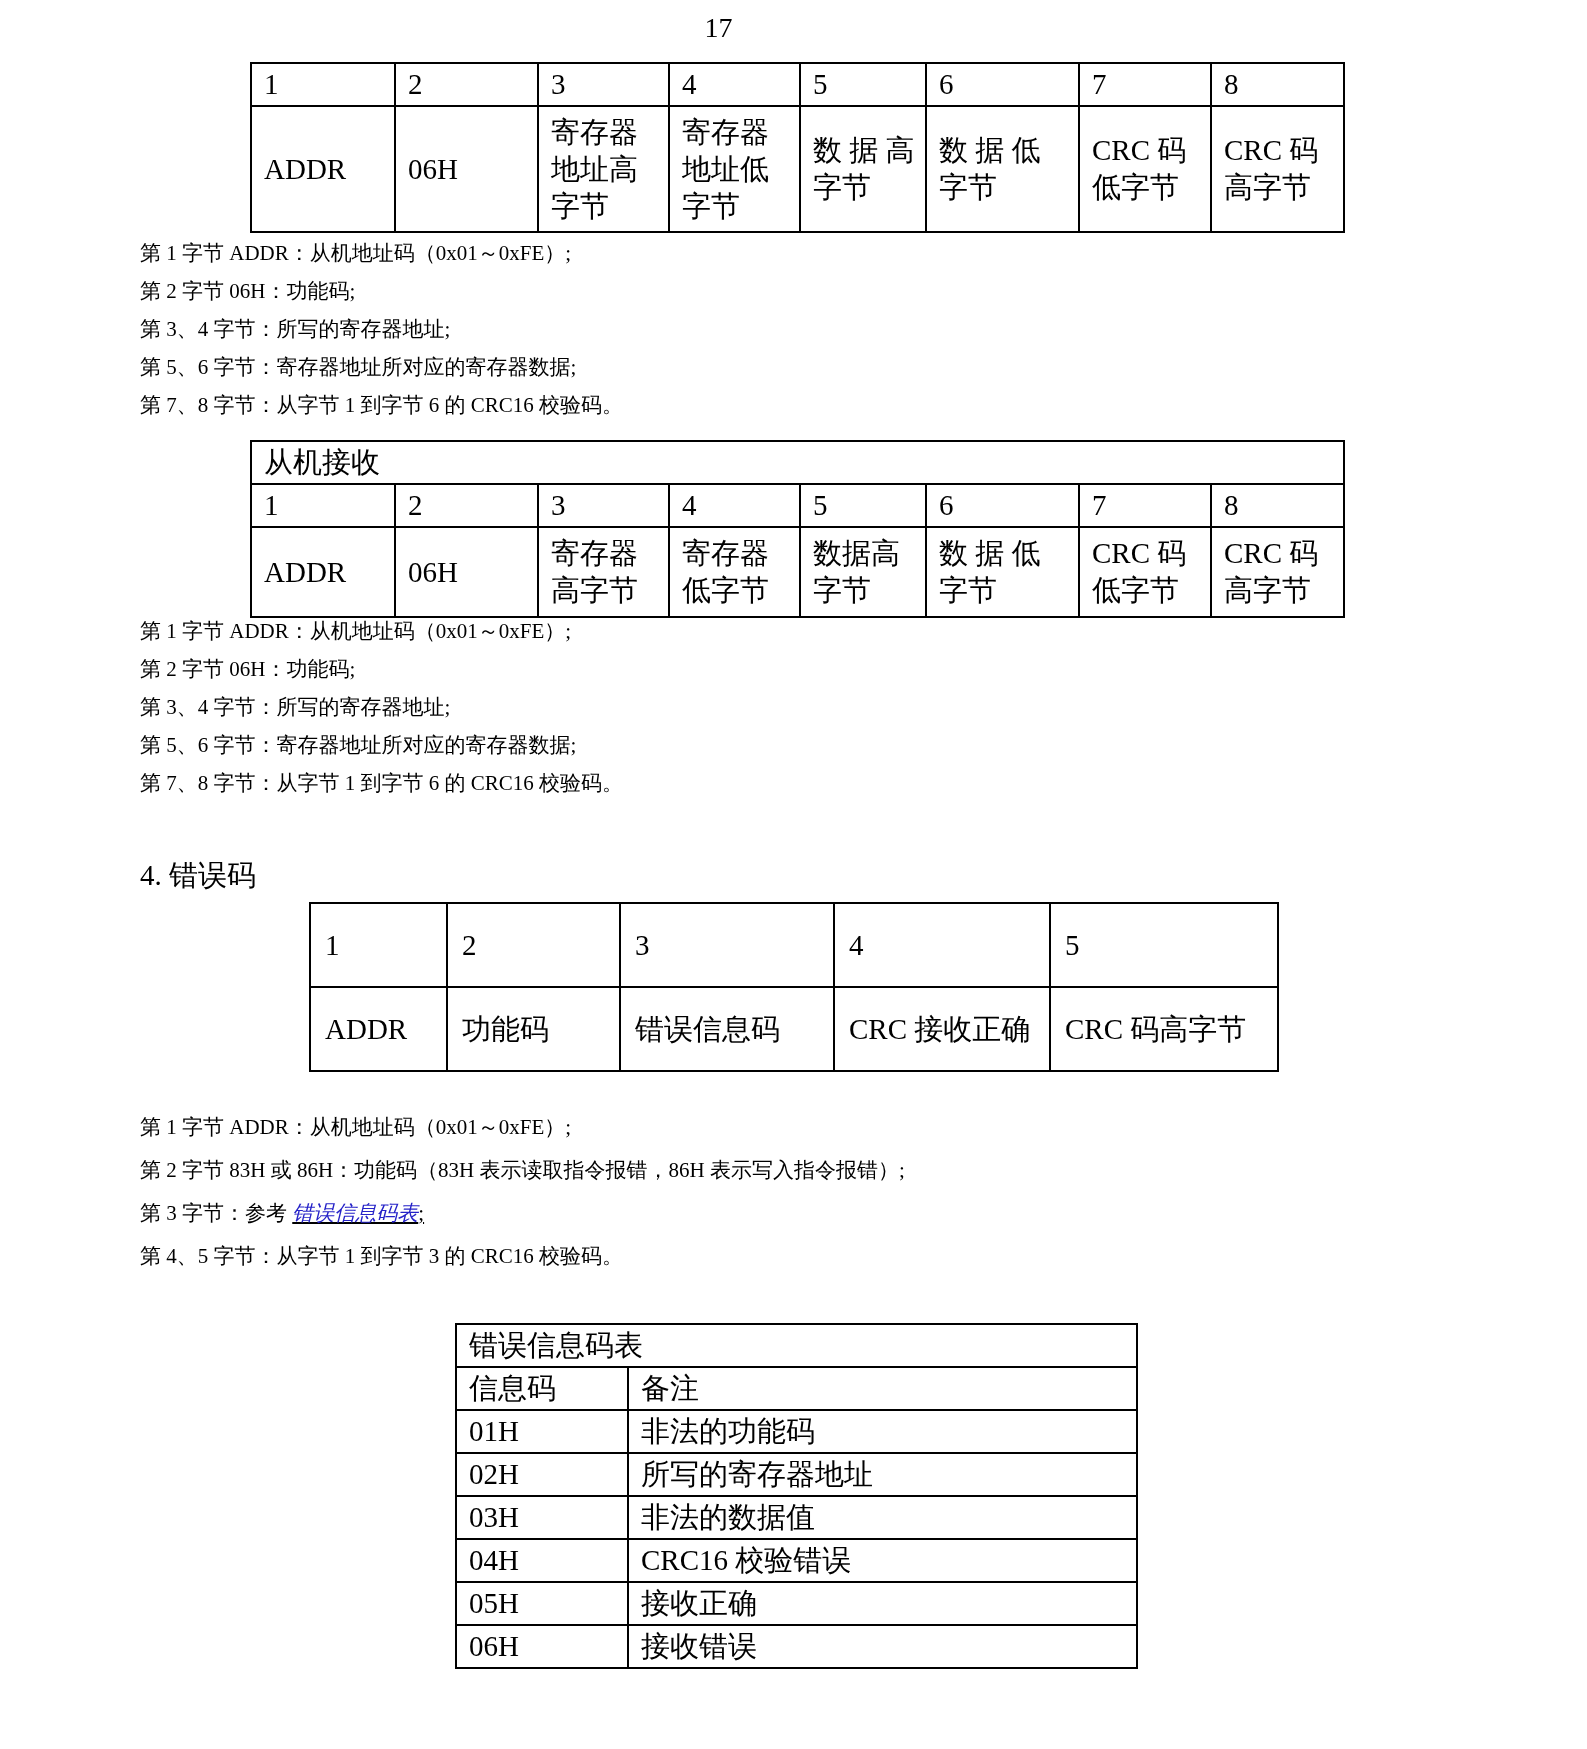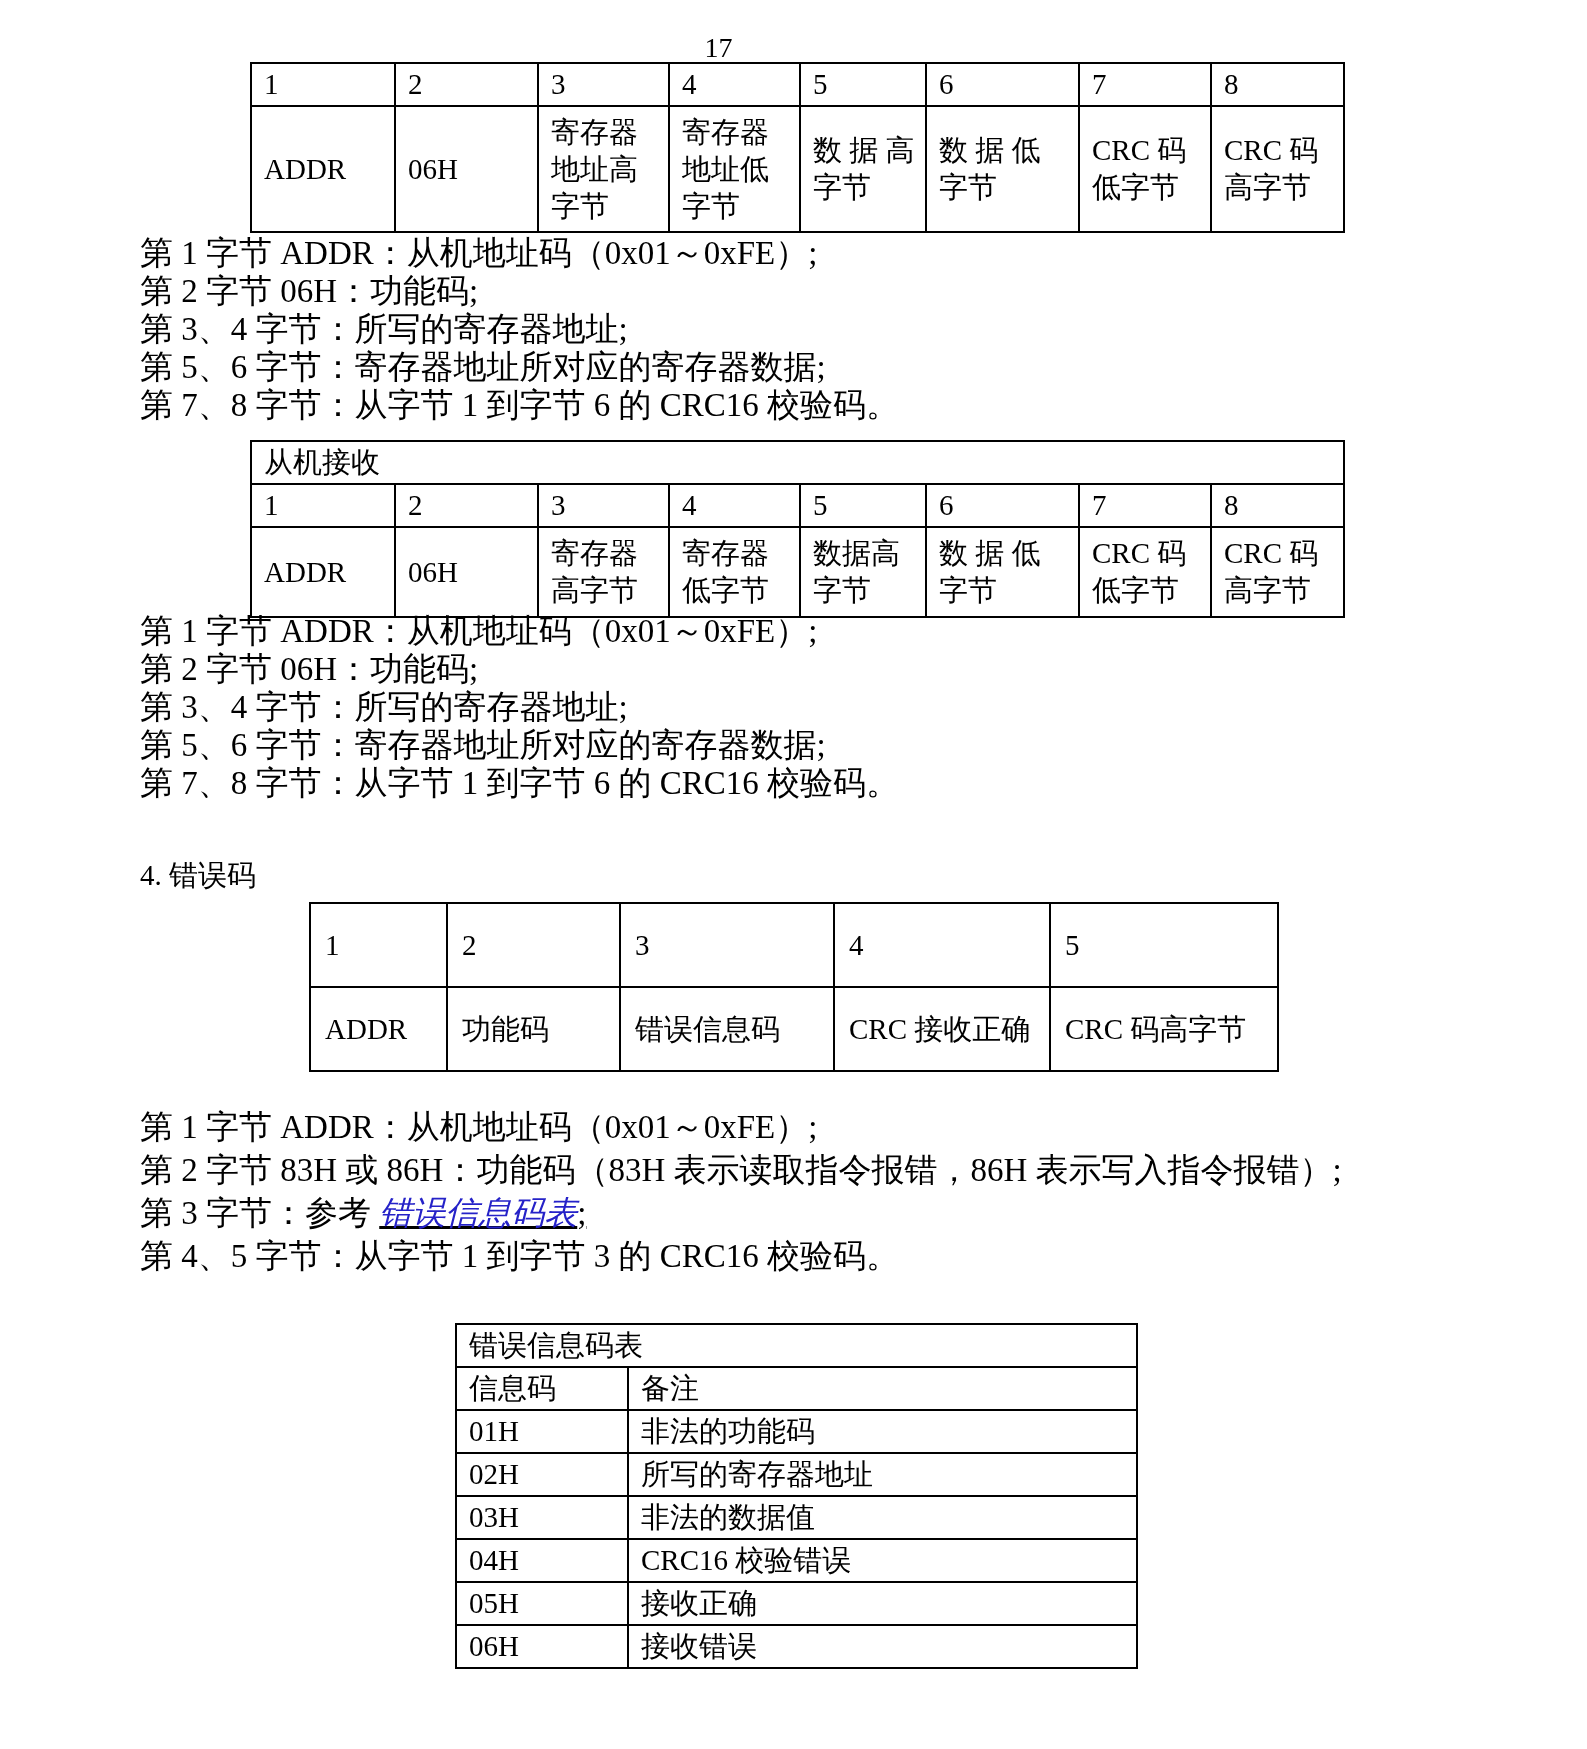--- a/index.html
+++ b/index.html
@@ -4,42 +4,42 @@
 <style>
   html,body{margin:0;padding:0;background:#ffffff;}
   #page{
     position:relative;
     width:1587px;height:1749px;
     background:#ffffff;
     font-family:"Liberation Serif","DejaVu Serif",serif;
     color:#000000;
   }
   .pageno{
-    position:absolute;top:32px;left:0;width:1437px;
+    position:absolute;top:12px;left:0;width:1437px;
     text-align:center;font-size:28px;
   }
   table{border-collapse:collapse;table-layout:fixed;}
   td{
     border:2px solid #000000;
     font-size:29px;
     padding:2px 6px 2px 12px;
     vertical-align:middle;
     white-space:pre-line;
     line-height:37px;
     overflow:hidden;
   }
   .t-bytes{position:absolute;left:250px;width:1093px;}
   #table-master{top:62px;}
   #table-slave{top:440px;}
   .row-num{height:40px;}
   .row-data-3l{height:126px;}
   .row-title{height:37px;padding-left:20px;}
   .row-num2{height:38px;}
   .row-data-2l{height:90px;}
-  .notes{position:absolute;left:140px;font-size:33px;line-height:38px;}
+  .notes{position:absolute;left:140px;font-size:21px;line-height:38px;}
   #notes1{top:234px;}
   #notes2{top:612px;}
   #notes3{top:1106px;line-height:43px;}
   .heading{position:absolute;left:140px;top:856px;font-size:29px;}
   #table-error{position:absolute;left:309px;top:902px;width:968px;}
   #table-error td{padding-left:14px;}
   .row-err{height:84px;}
   #table-codes{position:absolute;left:455px;top:1323px;width:681px;}
   .row-code{height:42px;}
   .row-code-title{height:43px;}

